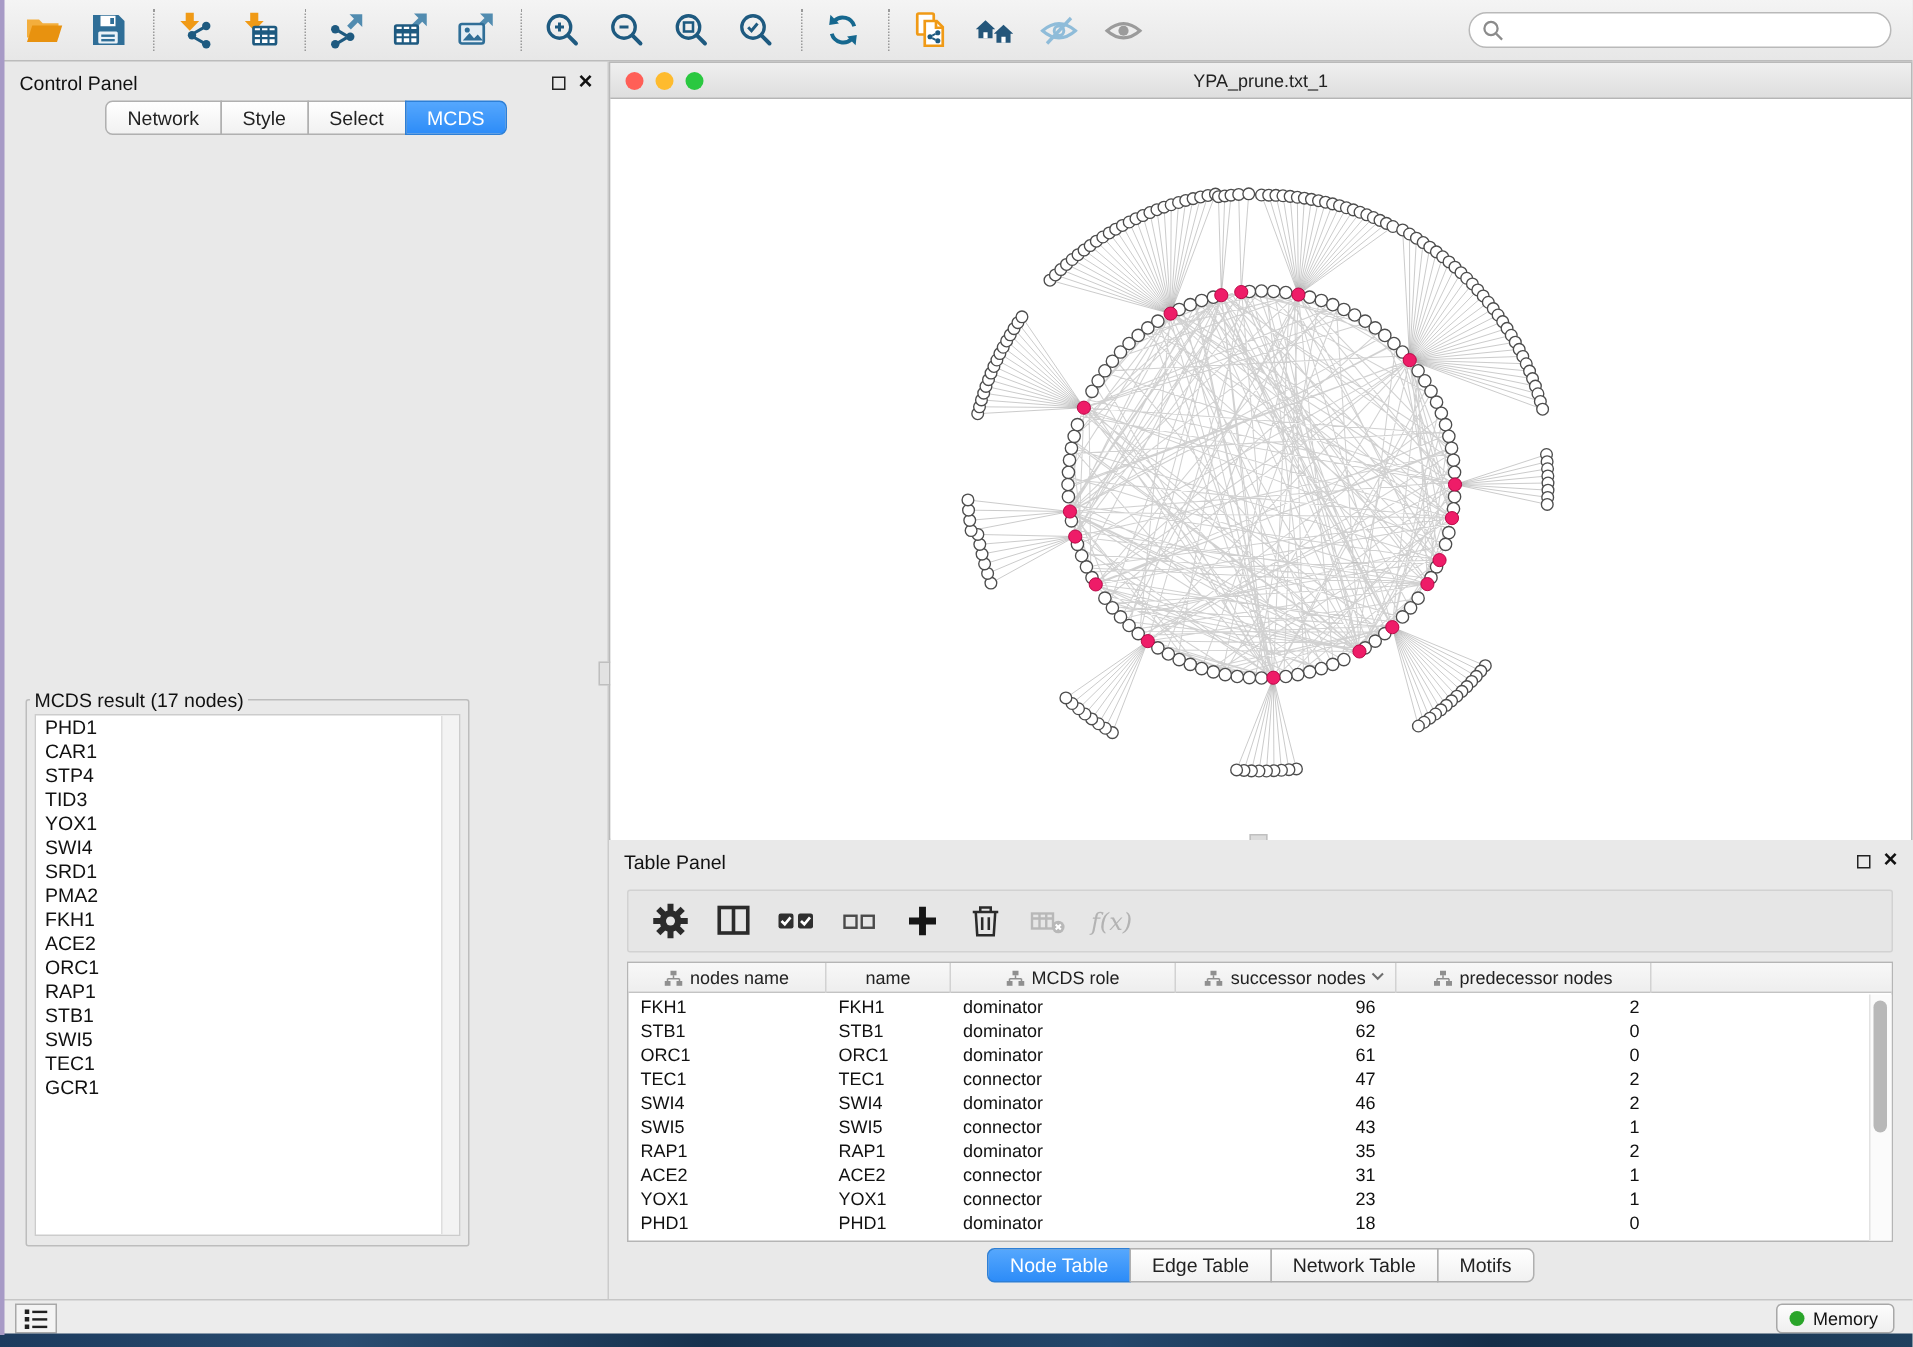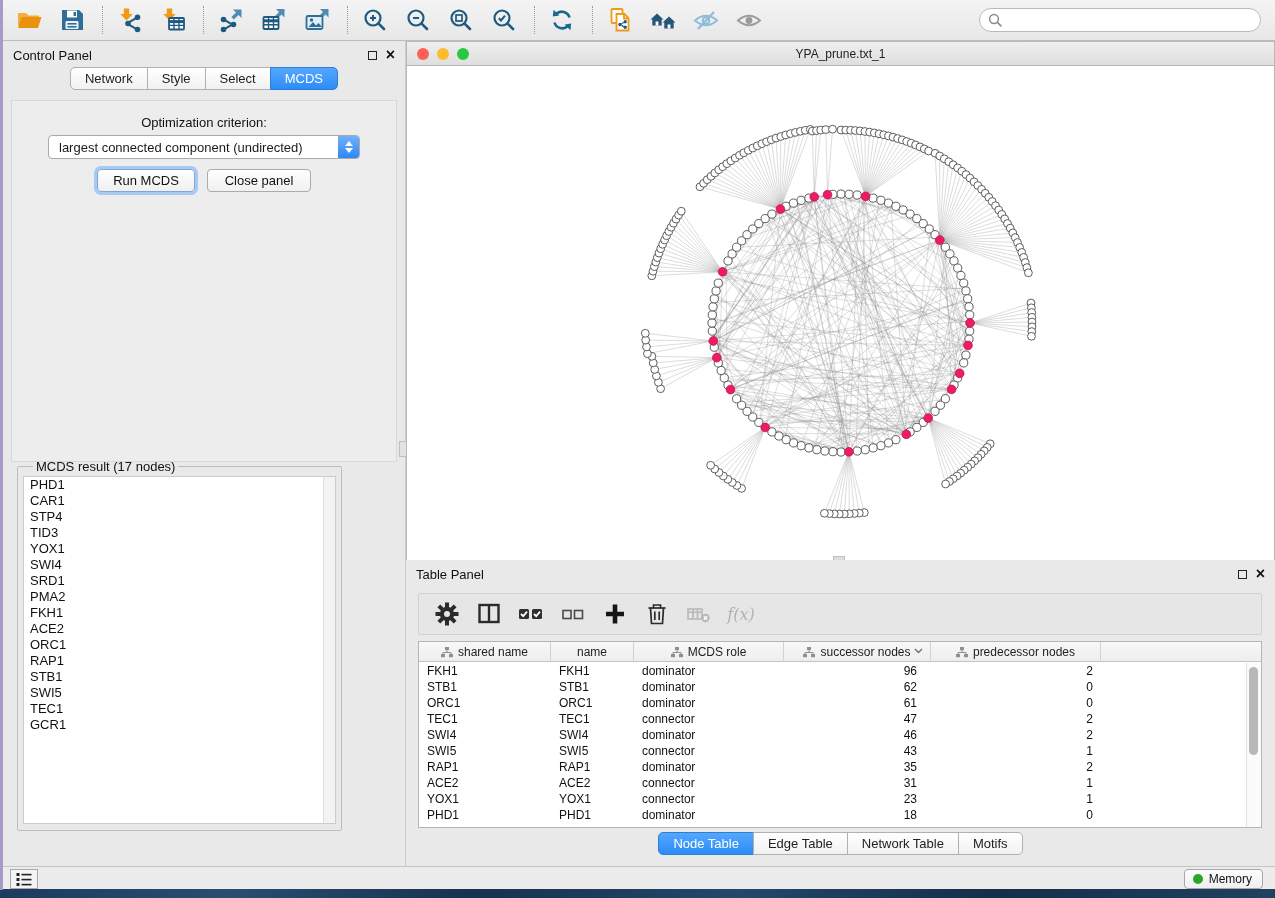--- a/index.html
+++ b/index.html
@@ -41,22 +41,22 @@
     border-radius:4px; display:flex; align-items:center; }
   .dropdown-value { font-size:13px; padding-left:10px; flex:1; white-space:nowrap; overflow:hidden; }
   .dropdown-stepper { width:21px; height:22px; border-radius:0 3px 3px 0;
     background:linear-gradient(#6fb2fc,#2e87f5); display:flex; flex-direction:column; align-items:center; justify-content:center; gap:2px; }
   .tri-up { width:0; height:0; border-left:4px solid transparent; border-right:4px solid transparent; border-bottom:5px solid #fff; }
   .tri-down { width:0; height:0; border-left:4px solid transparent; border-right:4px solid transparent; border-top:5px solid #fff; }
   .btn { position:absolute; height:23px; background:linear-gradient(#fefefe,#f0f0f0); border:1px solid #ababab;
     border-radius:4px; font-size:13px; text-align:center; line-height:21px; color:#111; }
   .btn-run { left:85px; top:68px; width:98px; border-color:#7aa8d8; box-shadow:0 0 0 3px rgba(100,165,245,.5); }
   .btn-close { left:195px; top:68px; width:104px; }
-  .mcds-fieldset { position:absolute; left:14px; top:418px; width:325px; height:372px;
-    border:1px solid #bdbdbd; border-radius:2px; background:transparent;padding-left:13px; }
+  .mcds-fieldset { position:absolute; left:14px; top:418px; width:296px; height:372px;
+    border:1px solid #bdbdbd; border-radius:2px; background:transparent; }
   .mcds-fieldset legend { font-size:13px; color:#111; padding:0 3px; margin-left:2px; }
   .mcds-list { position:absolute; left:5px; top:2px; right:5px; bottom:6px; background:#fff; border:1px solid #cccccc; overflow:hidden; }
   .mcds-scroll { position:absolute; right:0; top:0; bottom:0; width:12px; background:#f3f3f3; border-left:1px solid #dedede; }
   .list-item { font-size:13px; line-height:16px; padding-left:6px; color:#111; }
 
   
   .vsplit { position:absolute; left:405px; top:41px; width:1px; height:827px; background:#cbcbcb; }
   .vsplit-grip { position:absolute; left:399px; top:441px; width:10px; height:16px; background:#e2e2e2; border:1px solid #bfbfbf; }
   .hsplit-grip { position:absolute; left:833px; top:556px; width:12px; height:7px; background:#dcdcdc; border:1px solid #c0c0c0; }
 
@@ -248,32 +248,20 @@
       <span class="float-box"></span>
       <span class="close-x">×</span>
     </span>
   </div>
   <div class="seg-bar cp-seg">
       <div class="seg-btn first">Network</div>
       <div class="seg-btn">Style</div>
       <div class="seg-btn">Select</div>
       <div class="seg-btn sel last">MCDS</div>
     </div>
-  <div class="cp-content">
-    <div class="opt-label">Optimization criterion:</div>
-    <div class="dropdown">
-      <span class="dropdown-value">largest connected component (undirected)</span>
-      <span class="dropdown-stepper">
-          <span class="tri-up"></span>
-          <span class="tri-down"></span>
-        </span>
-    </div>
-    <div class="btn btn-run">Run MCDS</div>
-    <div class="btn btn-close">Close panel</div>
-  </div>
   <fieldset class="mcds-fieldset">
     <legend>MCDS result (17 nodes)</legend>
     <div class="mcds-list">
       <div class="mcds-scroll"></div>
     <div class="list-item">PHD1</div>
         <div class="list-item">CAR1</div>
         <div class="list-item">STP4</div>
         <div class="list-item">TID3</div>
         <div class="list-item">YOX1</div>
         <div class="list-item">SWI4</div>
@@ -668,21 +656,21 @@
     <div class="thead">
         <div class="th" style="width: 132px;">
           <svg width="12" height="11" viewBox="0 0 12 11">
             <g fill="#8f8f8f">
               <rect x="4" y="0" width="4" height="3.2"></rect>
               <rect x="0" y="7" width="4" height="3.2"></rect>
               <rect x="8" y="7" width="4" height="3.2"></rect>
             </g>
             <path d="M6 3.2v2.3M2 5.5v1.5M10 5.5v1.5M2 5.5h8" stroke="#8f8f8f" fill="none"></path>
           </svg>
-          <span>shared name</span>
+          <span>nodes name</span>
         </div>
         <div class="th" style="width: 83px;">
           <span>name</span>
         </div>
         <div class="th" style="width: 150px;">
           <svg width="12" height="11" viewBox="0 0 12 11">
             <g fill="#8f8f8f">
               <rect x="4" y="0" width="4" height="3.2"></rect>
               <rect x="0" y="7" width="4" height="3.2"></rect>
               <rect x="8" y="7" width="4" height="3.2"></rect>

